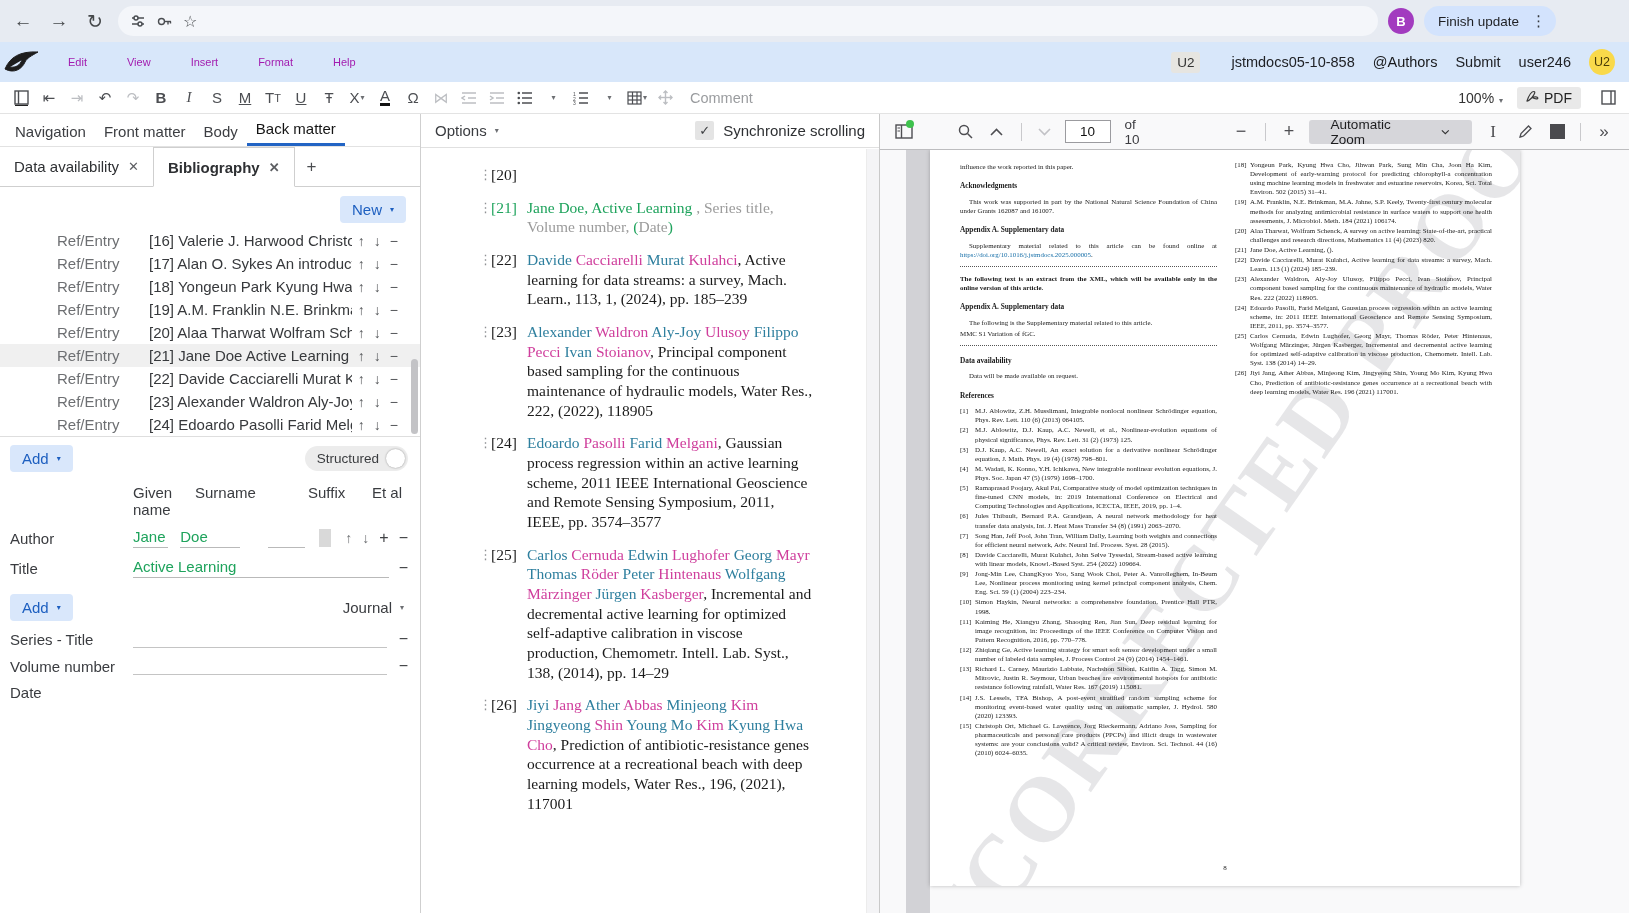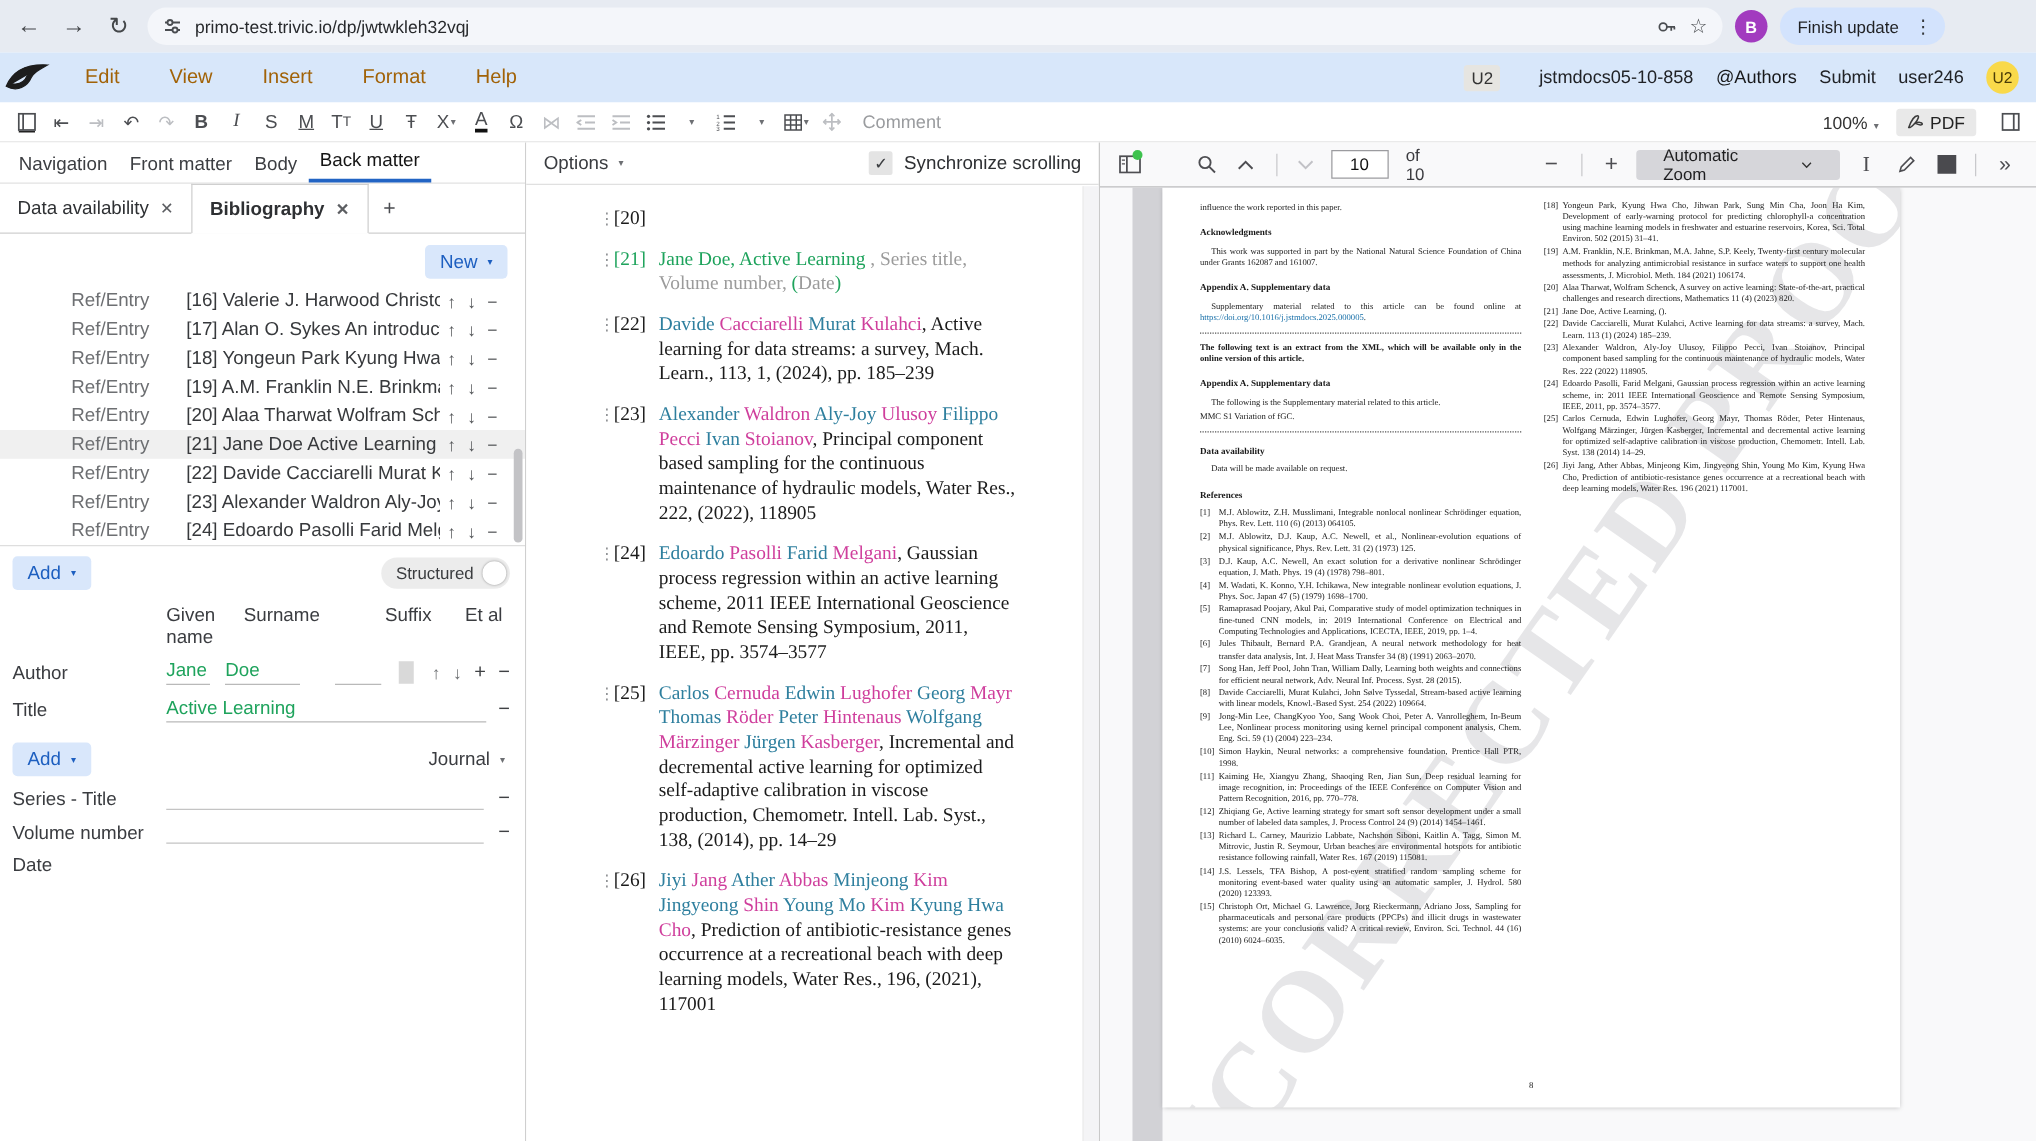--- a/index.html
+++ b/index.html
@@ -12,42 +12,42 @@
   #url-pill { flex:1; max-width:1260px; height:30px; background:#f4f6fa; border-radius:16px; display:flex; align-items:center; padding:0 12px; gap:10px; }
   #url-text { font-size:14px; color:#27292c; flex:1; }
   .pill-ic { color:#4a4d51; display:flex; align-items:center; }
   #avatar-b { width:26px; height:26px; border-radius:50%; background:#a23bbf; color:#fff; font-size:13px; font-weight:bold; display:flex; align-items:center; justify-content:center; }
   #finish-pill { height:30px; background:#d3e3fd; border-radius:16px; display:flex; align-items:center; padding:0 6px 0 14px; gap:8px; font-size:13.5px; color:#1f2023; }
   #finish-pill .dots { font-size:15px; color:#35383c; padding:0 4px; }
 
   
   #menu-bar { height:40px; background:#d8e7fa; display:flex; align-items:center; gap:4px; padding-right:14px; }
   #logo { width:46px; height:40px; display:flex; align-items:center; justify-content:center; }
-  .menu-item { font-size:16px; color:#a16207; padding:0 18px; cursor:pointer; }
+  .menu-item { font-size:11px; color:#a21caf; padding:0 18px; cursor:pointer; }
   #menu-right { margin-left:auto; display:flex; align-items:center; gap:18px; }
   .sq-badge { background:#e6e5e1; border-radius:3px; font-size:13.5px; padding:3px 6px; color:#333; }
   #doc-id { font-size:14.5px; color:#202226;margin-left:13px; }
   #authors-lbl { font-size:14.5px; font-weight:normal; color:#17181a; }
   #submit-lbl { font-size:14.5px; color:#202226; }
   #user-lbl { font-size:14.5px; color:#202226; }
   #user-badge { width:26px; height:26px; border-radius:50%; background:#f9d94a; font-size:12.5px; display:flex; align-items:center; justify-content:center; color:#4a3c07; }
 
   
   #editor-toolbar { height:32px; background:#fff; border-bottom:1px solid #e3e3e3; display:flex; align-items:center; padding:0 8px; gap:2px; }
   .tb { min-width:26px; height:26px; display:flex; align-items:center; justify-content:center; font-size:15px; color:#4c4e52; cursor:pointer; position:relative; }
   .tb.dim { color:#bcbec2; }
   .tb.dim svg { stroke:#bcbec2; }
   .tb b { font-weight:bold; font-size:15px; }
   .tb .ud { text-decoration:underline; }
   .caret { font-size:8px; color:#6d6f73; margin-left:1px; }
   .color-a { border-bottom:3px solid #111; line-height:14px; }
   #comment-lbl { color:#9a9c9f; font-size:14.5px; margin-left:10px; }
   #tb-right { margin-left:auto; display:flex; align-items:center; gap:14px; }
   #zoom-lbl { font-size:14px; color:#333; }
-  #pdf-chip { background:#e9e9e9; border-radius:3px; padding:3px 9px; font-size:14px; color:#222; display:flex; gap:5px; align-items:center; }
+  #pdf-chip { background:#e9e9e9; border-radius:3px; padding:3px 9px; font-size:14px; color:#222; display:flex; gap:5px; }
 
   
   #main { display:flex; height:799px; }
   #left-panel { width:421px; border-right:1px solid #cfcfcf; display:flex; flex-direction:column; background:#fff; }
   #middle-panel { width:459px; border-right:1px solid #c9c9c9; display:flex; flex-direction:column; background:#fff; position:relative; }
   #pdf-panel { flex:1; background:#f9f9fa; position:relative; overflow:hidden; }
 
   
   #nav-tabs { display:flex; gap:0; border-bottom:1px solid #e2e2e2; height:33px; align-items:flex-end; padding-left:6px; }
   .nav-tab { font-size:15px; color:#3c3e42; padding:6px 9px; cursor:pointer;margin-top:16px; }
@@ -149,21 +149,20 @@
     <span class="pill-ic">
       <svg width="16" height="16" viewBox="0 0 16 16">
           <g stroke="#4a4d51" stroke-width="1.5" fill="none">
             <line x1="2" y1="5" x2="14" y2="5"></line>
             <line x1="2" y1="11" x2="14" y2="11"></line>
             <circle cx="6" cy="5" r="2" fill="#f4f6fa"></circle>
             <circle cx="10" cy="11" r="2" fill="#f4f6fa"></circle>
           </g>
         </svg>
     </span>
-    <span id="url-text">primo-test.trivic.io/dp/jwtwkleh32vqj</span>
     <span class="pill-ic">
       <svg width="17" height="17" viewBox="0 0 17 17">
           <g stroke="#4a4d51" stroke-width="1.4" fill="none">
             <circle cx="5.5" cy="8.5" r="3"></circle>
             <line x1="8.5" y1="8.5" x2="15" y2="8.5"></line>
             <line x1="12" y1="8.5" x2="12" y2="11.5"></line>
             <line x1="14.5" y1="8.5" x2="14.5" y2="10.5"></line>
           </g>
         </svg>
     </span>

